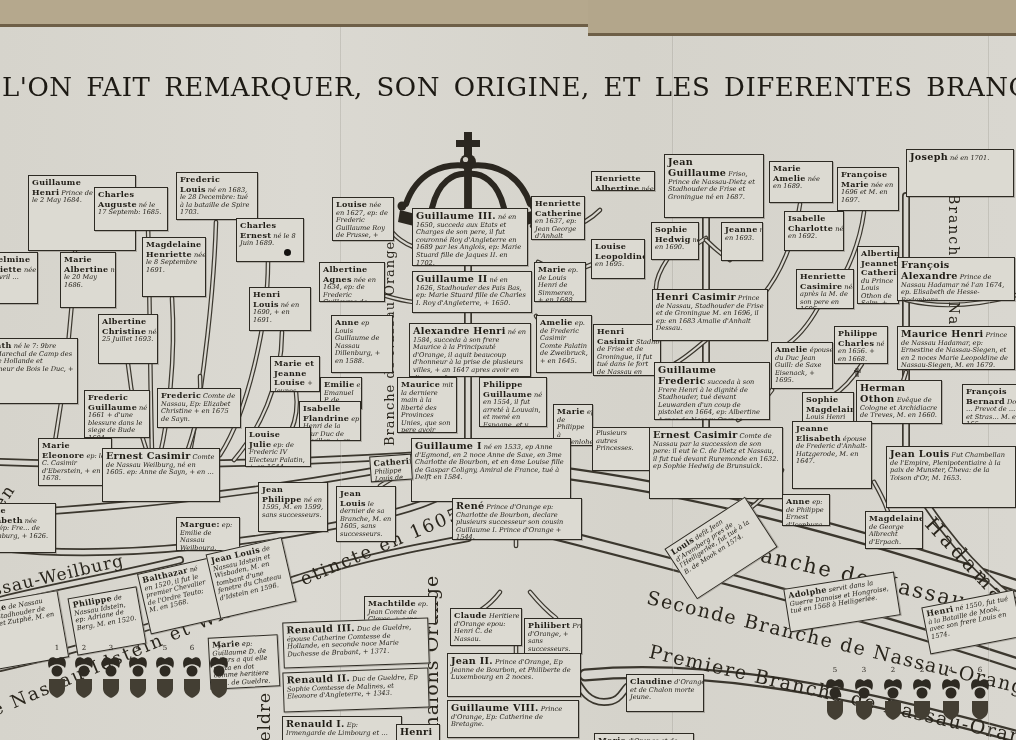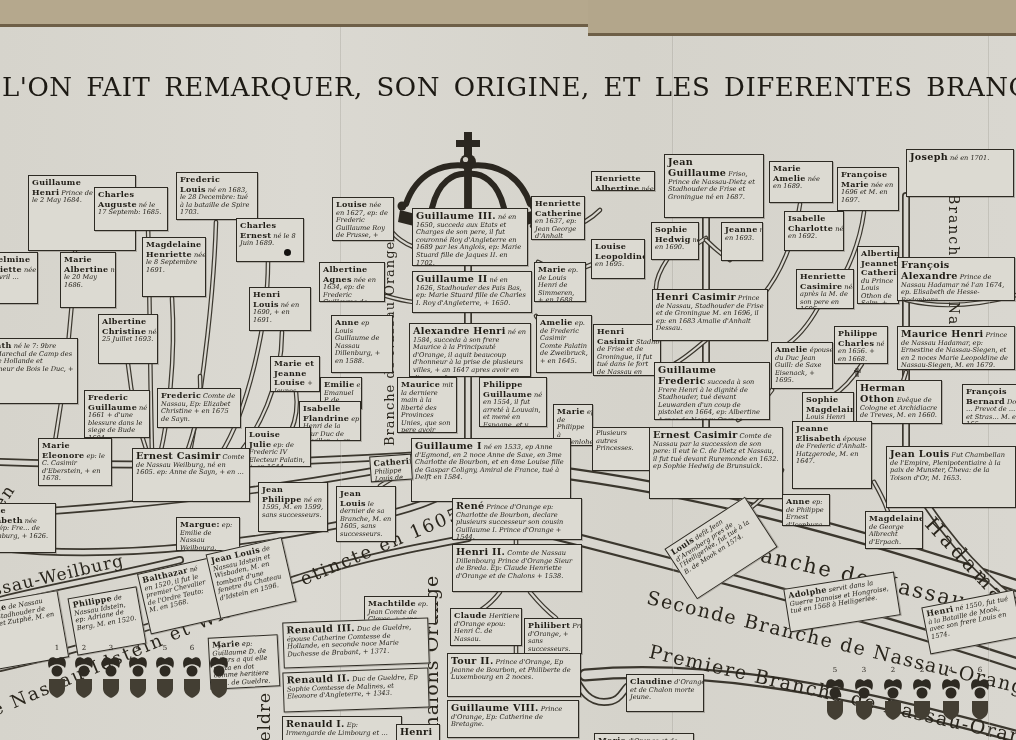--- a/index.html
+++ b/index.html
@@ -253,21 +253,21 @@
   <div class="bx" style="left:249px;top:287px;width:62px;height:44px"><b>Henri Louis</b><i>né en 1690, + en 1691.</i></div>
   <div class="bx" style="left:98px;top:314px;width:60px;height:50px"><b>Albertine Christine</b><i>née 25 Juillet 1693.</i></div>
   <div class="bx" style="left:-30px;top:338px;width:108px;height:66px"><b>Wolrath</b><i>né le 7: 9bre 1656, Marechal de Camp des Etats de Hollande et Gouverneur de Bois le Duc, + 1702.</i></div>
   <div class="bx" style="left:270px;top:356px;width:50px;height:36px"><b>Marie et Jeanne Louise</b><i>+ Jeunes</i></div>
   <div class="bx" style="left:84px;top:390px;width:66px;height:48px"><b>Frederic Guillaume</b><i>né 1661 + d'une blessure dans le siege de Bude 1684.</i></div>
   <div class="bx" style="left:157px;top:388px;width:84px;height:40px"><b>Frederic</b><i>Comte de Nassau, Ep: Elizabet Christine + en 1675 de Sayn.</i></div>
   <div class="bx" style="left:320px;top:377px;width:42px;height:32px"><b>Emilie</b><i>ep Emanuel P. de Portugal, + 1629.</i></div>
   <div class="bx" style="left:299px;top:401px;width:62px;height:40px"><b>Isabelle Flandrine</b><i>ep Henri de la Tour Duc de Bouillon, + en 1642.</i></div>
   <div class="bx" style="left:245px;top:427px;width:66px;height:40px"><b>Louise Julie</b><i>ep: de Frederic IV Electeur Palatin, + en 1644.</i></div>
   <div class="bx" style="left:38px;top:438px;width:74px;height:48px"><b>Marie Eleonore</b><i>ep: le C. Casimir d'Eberstein, + en 1678.</i></div>
-  <div class="bx big" style="left:132px;top:448px;width:118px;height:54px"><b>Ernest Casimir</b><i>Comte de Nassau Weilburg, né en 1605. ep: Anne de Sayn, + en …</i></div>
+  <div class="bx big" style="left:102px;top:448px;width:118px;height:54px"><b>Ernest Casimir</b><i>Comte de Nassau Weilburg, né en 1605. ep: Anne de Sayn, + en …</i></div>
   <div class="bx" style="left:-26px;top:503px;width:82px;height:50px"><b>Marie Elisabeth</b><i>née 1602, ép: Fre… de Hartenburg, + 1626.</i></div>
   <div class="bx" style="left:176px;top:517px;width:64px;height:34px"><b>Margue:</b><i>ep: Emilie de Nassau Weilbourg.</i></div>
   <div class="bx" style="left:258px;top:482px;width:70px;height:50px"><b>Jean Philippe</b><i>né en 1595, M. en 1599, sans successeurs.</i></div>
   <div class="bx" style="left:336px;top:486px;width:60px;height:56px"><b>Jean Louis</b><i>le dernier de sa Branche, M. en 1605, sans successeurs.</i></div>
   <div class="bx" style="left:143px;top:565px;width:74px;height:62px;transform:rotate(-13deg)"><b>Balthazar</b><i>né en 1520, il fut le premier Chevalier de l'Ordre Teuto; M. en 1568.</i></div>
   <div class="bx" style="left:212px;top:545px;width:78px;height:66px;transform:rotate(-13deg)"><b>Jean Louis</b><i>de Nassau Idstein et Wisbaden, M. en tombant d'une fenetre du Chateau d'Idstein en 1596.</i></div>
   <div class="bx" style="left:72px;top:592px;width:70px;height:58px;transform:rotate(-10deg)"><b>Philippe</b><i>de Nassau Idstein, ep: Adriane de Berg, M. en 1520.</i></div>
   <div class="bx" style="left:-32px;top:598px;width:96px;height:68px;transform:rotate(-10deg)"><b>Adolphe</b><i>de Nassau Idstein, Stadhouder de Gueldre et Zutphé, M. en 1504.</i></div>
   <div class="bx" style="left:209px;top:636px;width:70px;height:52px;transform:rotate(-3deg)"><b>Marie</b><i>ep: Guillaume D. de Juliers a qui elle porta en dot comme heritiere le D. de Gueldre.</i></div>
 
@@ -283,25 +283,24 @@
   <div class="bx big" style="left:409px;top:323px;width:122px;height:54px"><b>Alexandre Henri</b><i>né en 1584, succeda à son frere Maurice à la Principauté d'Orange, il aquit beaucoup d'honneur à la prise de plusieurs villes, + an 1647 apres avoir en divers enfans.</i></div>
   <div class="bx" style="left:536px;top:315px;width:56px;height:58px"><b>Amelie</b><i>ep. de Frederic Casimir Comte Palatin de Zweibruck, + en 1645.</i></div>
   <div class="bx" style="left:593px;top:324px;width:68px;height:52px"><b>Henri Casimir</b><i>Stadhouder de Frise et de Groningue, il fut tué dans le fort de Nassau en 1640.</i></div>
   <div class="bx" style="left:397px;top:377px;width:60px;height:56px"><b>Maurice</b><i>mit la derniere main à la liberté des Provinces Unies, que son pere avoir commencés, il fit divers exploits qui luy aquirent beaucoup d'honneur, + en 1625.</i></div>
   <div class="bx" style="left:479px;top:377px;width:68px;height:50px"><b>Philippe Guillaume</b><i>né en 1554, il fut arreté à Louvain, et mené en Espagne, et y resta prisonnier + en 1618.</i></div>
   <div class="bx" style="left:553px;top:404px;width:40px;height:42px"><b>Marie</b><i>ep de Philippe à Hohenlohe, + en 1616.</i></div>
   <div class="bx big" style="left:411px;top:438px;width:160px;height:64px"><b>Guillaume I</b><i>né en 1533, ep Anne d'Egmond, en 2 noce Anne de Saxe, en 3me Charlotte de Bourbon, et en 4me Louise fille de Gaspar Coligny, Amiral de France, tué à Delft en 1584.</i></div>
   <div class="bx" style="left:370px;top:455px;width:42px;height:26px;transform:rotate(-4deg)"><b>Catherine</b><i>ep Philippe Louis de Hanau.</i></div>
   <div class="bx" style="left:592px;top:427px;width:58px;height:44px"><i>Plusieurs autres Princesses.</i></div>
   <div class="bx big" style="left:452px;top:498px;width:130px;height:42px"><b>René</b><i>Prince d'Orange ep: Charlotte de Bourbon, declare plusieurs successeur son cousin Guillaume I. Prince d'Orange + 1544.</i></div>
-  <div class="bx big" style="left:452px;top:544px;width:130px;height:48px"><b>Henri II.</b><i>Comte de Nassau Dillenbourg Prince d'Orange Sieur de Breda. Ep: Claude Henriette d'Orange et de Chalons + 1538.</i></div>
   <div class="bx" style="left:364px;top:596px;width:72px;height:28px"><b>Machtilde</b><i>ep. Jean Comte de Cleves, + sans enfans.</i></div>
   <div class="bx" style="left:450px;top:608px;width:72px;height:38px"><b>Claude</b><i>Heritiere d'Orange epou: Henri C. de Nassau.</i></div>
   <div class="bx" style="left:524px;top:618px;width:58px;height:36px"><b>Philibert</b><i>Prince d'Orange, + sans successeurs.</i></div>
-  <div class="bx big" style="left:447px;top:653px;width:134px;height:44px"><b>Tour II.</b><i>Prince d'Orange, Ep Jeanne de Bourbon, et Philiberte de Luxembourg en 2 noces.</i></div>
+  <div class="bx big" style="left:447px;top:653px;width:134px;height:44px"><b>Jean II.</b><i>Prince d'Orange, Ep Jeanne de Bourbon, et Philiberte de Luxembourg en 2 noces.</i></div>
   <div class="bx big" style="left:447px;top:700px;width:132px;height:38px"><b>Guillaume VIII.</b><i>Prince d'Orange, Ep: Catherine de Bretagne.</i></div>
   <div class="bx" style="left:626px;top:674px;width:78px;height:38px"><b>Claudine</b><i>d'Orange et de Chalon morte Jeune.</i></div>
   <div class="bx" style="left:594px;top:733px;width:100px;height:30px"><b>Marie</b><i>d'Orange et de Chalons …</i></div>
   <div class="bx big" style="left:283px;top:620px;width:146px;height:46px;transform:rotate(-2deg)"><b>Renauld III.</b><i>Duc de Gueldre, épouse Catherine Comtesse de Hollande, en seconde noce Marie Duchesse de Brabant, + 1371.</i></div>
   <div class="bx big" style="left:283px;top:670px;width:146px;height:40px;transform:rotate(-2deg)"><b>Renauld II.</b><i>Duc de Gueldre, Ep Sophie Comtesse de Malines, et Eleonore d'Angleterre, + 1343.</i></div>
   <div class="bx big" style="left:282px;top:716px;width:120px;height:40px"><b>Renauld I.</b><i>Ep: Irmengarde de Limbourg et …</i></div>
   <div class="bx big" style="left:396px;top:724px;width:44px;height:30px"><b>Henri</b></div>
 
   <div class="bx big" style="left:664px;top:154px;width:100px;height:64px"><b>Jean Guillaume</b><i>Friso, Prince de Nassau-Dietz et Stadhouder de Frise et Groningue né en 1687.</i></div>
   <div class="bx" style="left:769px;top:161px;width:64px;height:42px"><b>Marie Amelie</b><i>née en 1689.</i></div>

